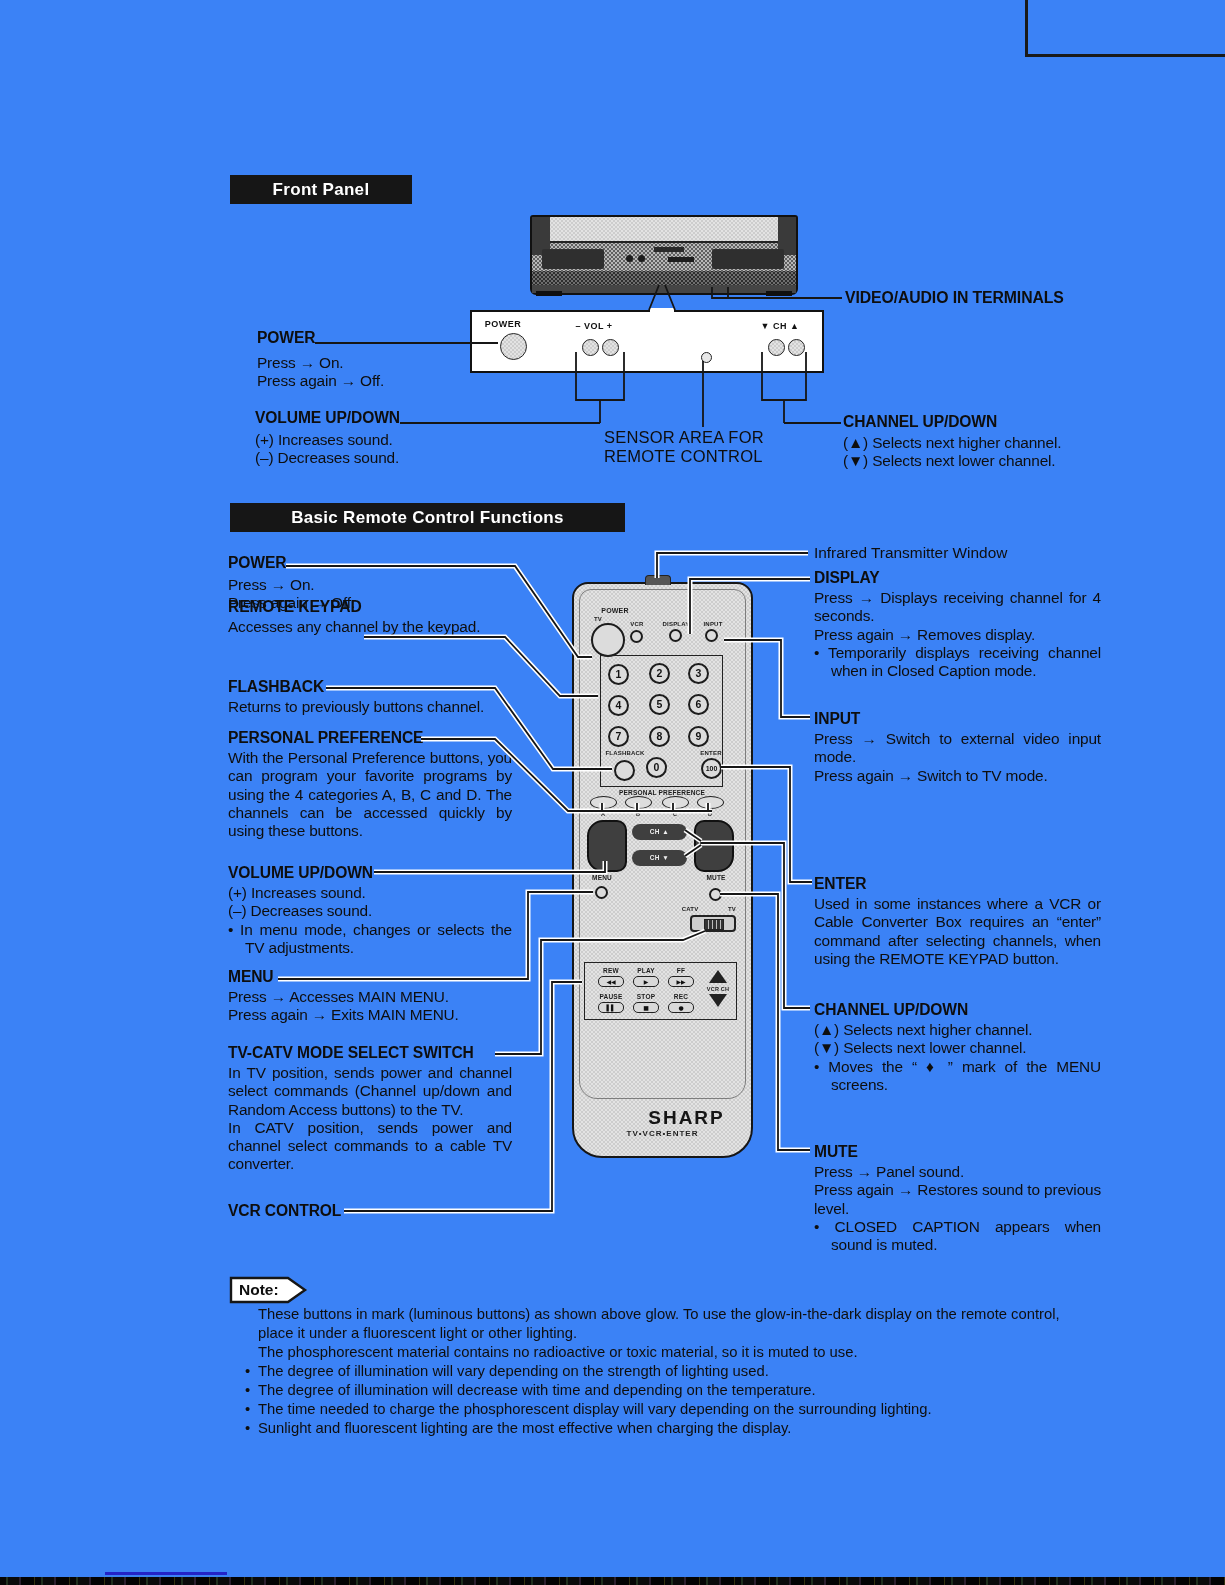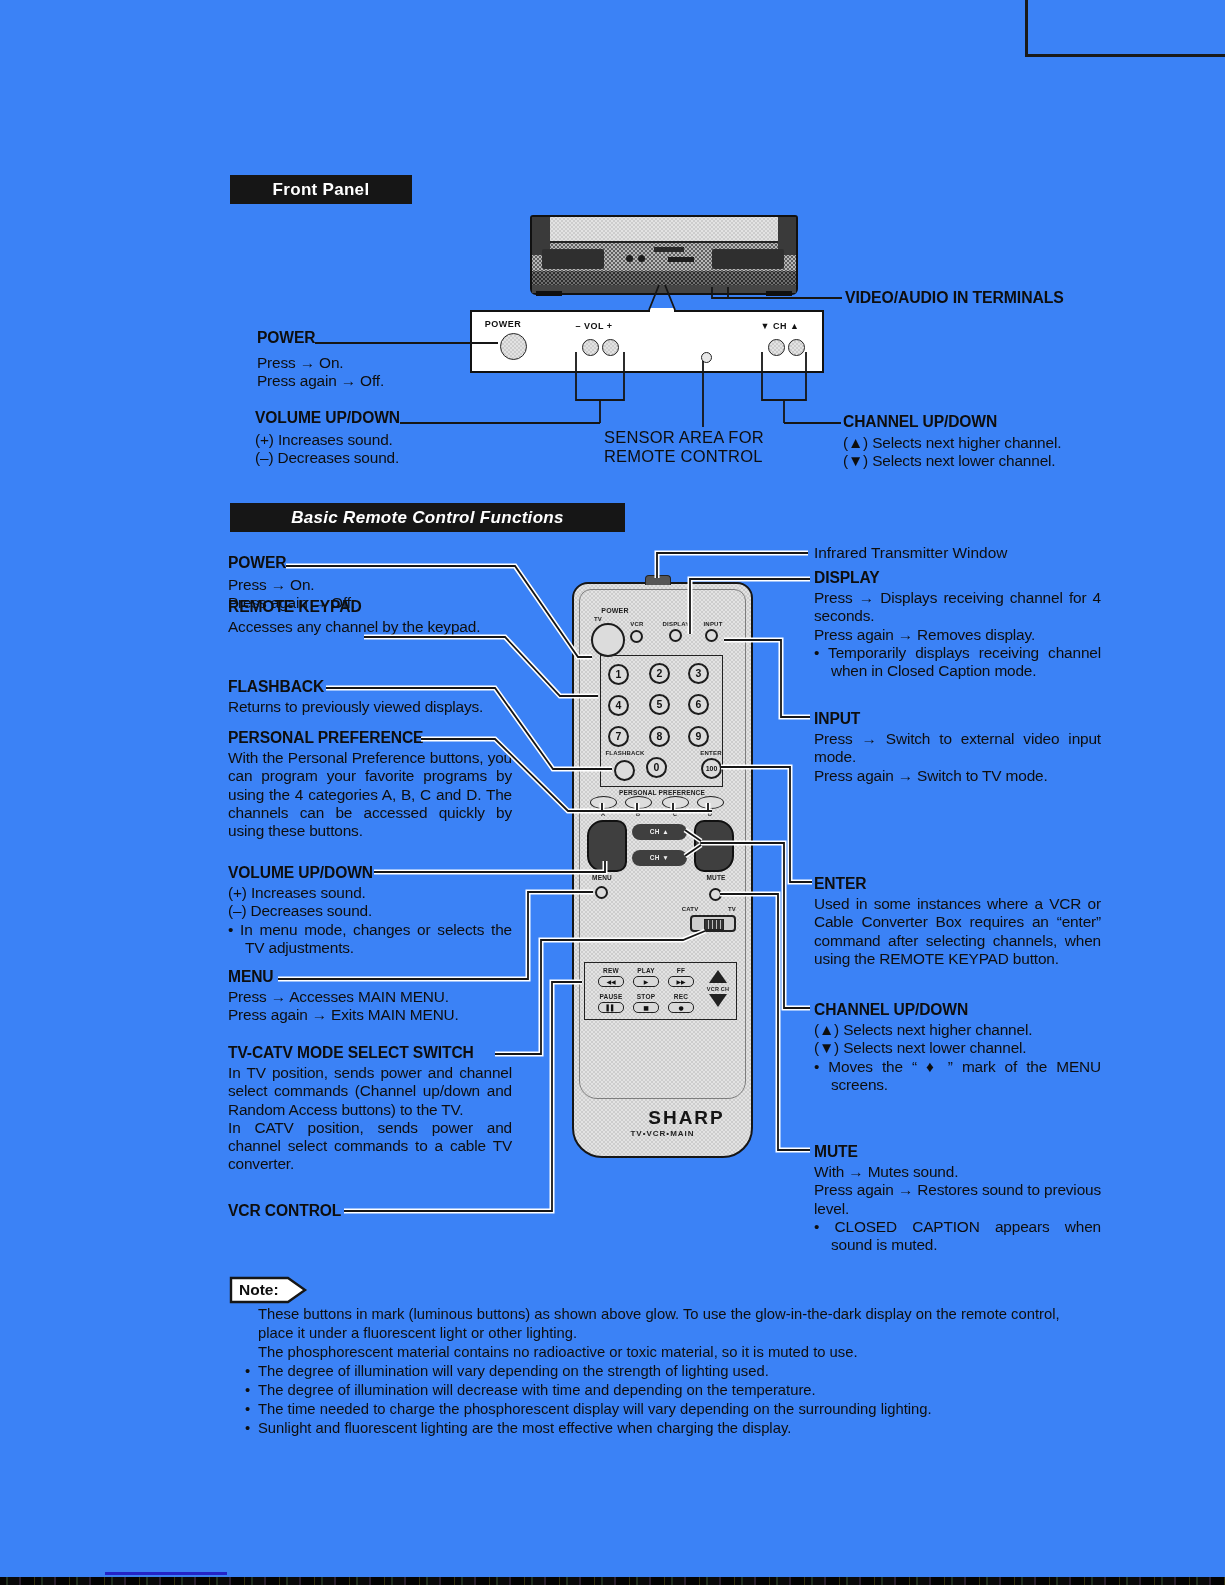--- a/index.html
+++ b/index.html
@@ -49,21 +49,21 @@
 </style>
 </head>
 <body>
 
 <div id="page">
 
   <div class="abs" style="left:1025px;top:0;width:3px;height:56px;background:#1a1a1a;"></div>
   <div class="abs" style="left:1025px;top:54px;width:200px;height:3px;background:#1a1a1a;"></div>
 
   <div class="secbar" style="left:230px;top:175px;width:182px;height:29px;">Front Panel</div>
-  <div class="secbar" style="left:230px;top:503px;width:395px;height:29px;font-style:italic;">Basic Remote Control Functions</div>
+  <div class="secbar" style="left:230px;top:503px;width:395px;height:29px;">Basic Remote Control Functions</div>
 
   <div class="abs" style="left:530px;top:215px;width:268px;height:80px;">
     <div class="abs ht-mid" style="left:0;top:0;width:268px;height:80px;border:2px solid #111;border-radius:3px 3px 6px 6px;box-sizing:border-box;"></div>
     <div class="abs" style="left:2px;top:2px;width:18px;height:38px;background:#3a3a3a;"></div>
     <div class="abs" style="left:248px;top:2px;width:18px;height:38px;background:#3a3a3a;"></div>
     <div class="abs ht-light" style="left:20px;top:2px;width:228px;height:24px;border-bottom:2px solid #222;"></div>
     <div class="abs" style="left:12px;top:34px;width:62px;height:20px;background:#2f2f2f;border-radius:2px;"></div>
     <div class="abs" style="left:182px;top:34px;width:72px;height:20px;background:#2f2f2f;border-radius:2px;"></div>
     <div class="abs" style="left:96px;top:40px;width:7px;height:7px;background:#1d1d1d;border-radius:50%;"></div>
     <div class="abs" style="left:108px;top:40px;width:7px;height:7px;background:#1d1d1d;border-radius:50%;"></div>
@@ -183,40 +183,40 @@
       <div class="rlab" style="left:46px;top:30px;width:30px;">STOP</div>
       <div class="vcrpill" style="left:48px;top:39px;">■</div>
       <div class="rlab" style="left:81px;top:30px;width:30px;">REC</div>
       <div class="vcrpill" style="left:83px;top:39px;">●</div>
       <div class="tri-up" style="left:124px;top:7px;"></div>
       <div class="rlab" style="left:114px;top:23px;width:38px;font-size:5.5px;">VCR CH</div>
       <div class="tri-dn" style="left:124px;top:31px;"></div>
     </div>
 
     <div class="abs" style="left:0;top:524px;width:177px;text-align:center;font:900 19px/20px 'Liberation Sans',sans-serif;letter-spacing:2px;color:#161616;padding-left:24px;">SHARP</div>
-    <div class="abs" style="left:0;top:545px;width:177px;text-align:center;font:700 8px/9px 'Liberation Sans',sans-serif;letter-spacing:1px;color:#222;">TV•VCR•MAIN</div>
+    <div class="abs" style="left:0;top:545px;width:177px;text-align:center;font:700 8px/9px 'Liberation Sans',sans-serif;letter-spacing:1px;color:#222;">TV•VCR•ENTER</div>
   </div>
 
   <div class="abs" style="left:228px;top:556px;width:284px;">
     <h3 class="h3">POWER</h3>
     <div class="paras" style="margin-top:6px;">
       <p class="bp">Press → On.</p>
       <p class="bp">Press again → Off.</p>
     </div>
   </div>
   <div class="abs" style="left:228px;top:600px;width:284px;">
     <h3 class="h3">REMOTE KEYPAD</h3>
     <div class="paras">
         <p class="bp">Accesses any channel by the keypad.</p>
       </div>
   </div>
   <div class="abs" style="left:228px;top:680px;width:284px;">
     <h3 class="h3">FLASHBACK</h3>
     <div class="paras">
-        <p class="bp">Returns to previously viewed displays.</p>
+        <p class="bp">Returns to previously buttons channel.</p>
       </div>
   </div>
   <div class="abs" style="left:228px;top:731px;width:284px;">
     <h3 class="h3">PERSONAL PREFERENCE</h3>
     <div class="paras">
         <p class="bp just">With the Personal Preference buttons, you can program your favorite programs by using the 4 categories A, B, C and D. The channels can be accessed quickly by using these buttons.</p>
       </div>
   </div>
   <div class="abs" style="left:228px;top:866px;width:284px;">
     <h3 class="h3">VOLUME UP/DOWN</h3>
@@ -270,21 +270,21 @@
     <h3 class="h3">CHANNEL UP/DOWN</h3>
     <div class="paras">
       <p class="bp">(▲) Selects next higher channel.</p>
       <p class="bp">(▼) Selects next lower channel.</p>
       <p class="bp hang just">•  Moves the “ ♦ ” mark of the MENU screens.</p>
     </div>
   </div>
   <div class="abs" style="left:814px;top:1145px;width:287px;">
     <h3 class="h3">MUTE</h3>
     <div class="paras">
-      <p class="bp">With → Mutes sound.</p>
+      <p class="bp">Press → Panel sound.</p>
       <p class="bp just">Press again → Restores sound to previous level.</p>
       <p class="bp hang just">•  CLOSED CAPTION appears when sound is muted.</p>
     </div>
   </div>
 
   <div class="note-label" style="left:239px;top:1282px;">Note:</div>
   <div class="note-bullet" style="left:245px;top:1362px;">•</div>
   <div class="note-bullet" style="left:245px;top:1381px;">•</div>
   <div class="note-bullet" style="left:245px;top:1400px;">•</div>
   <div class="note-bullet" style="left:245px;top:1419px;">•</div>

